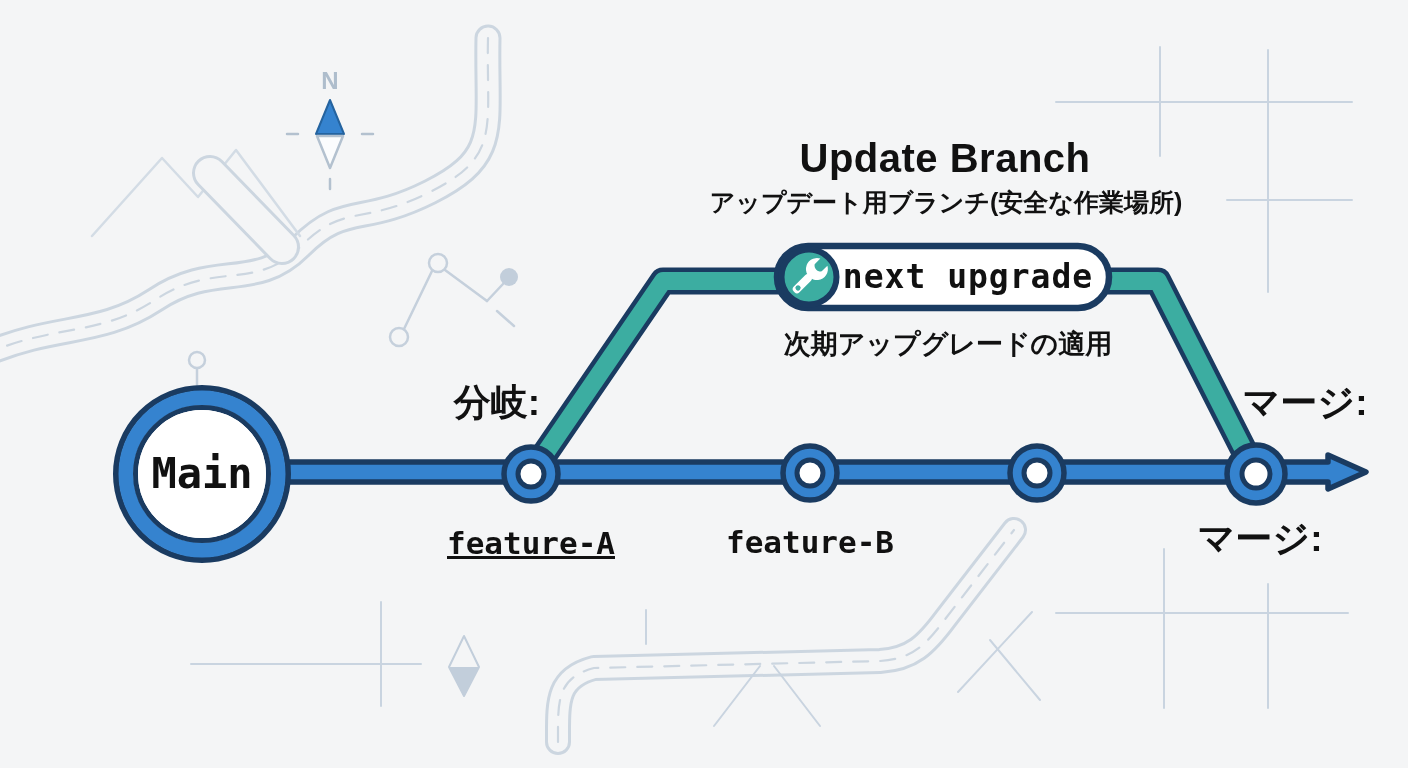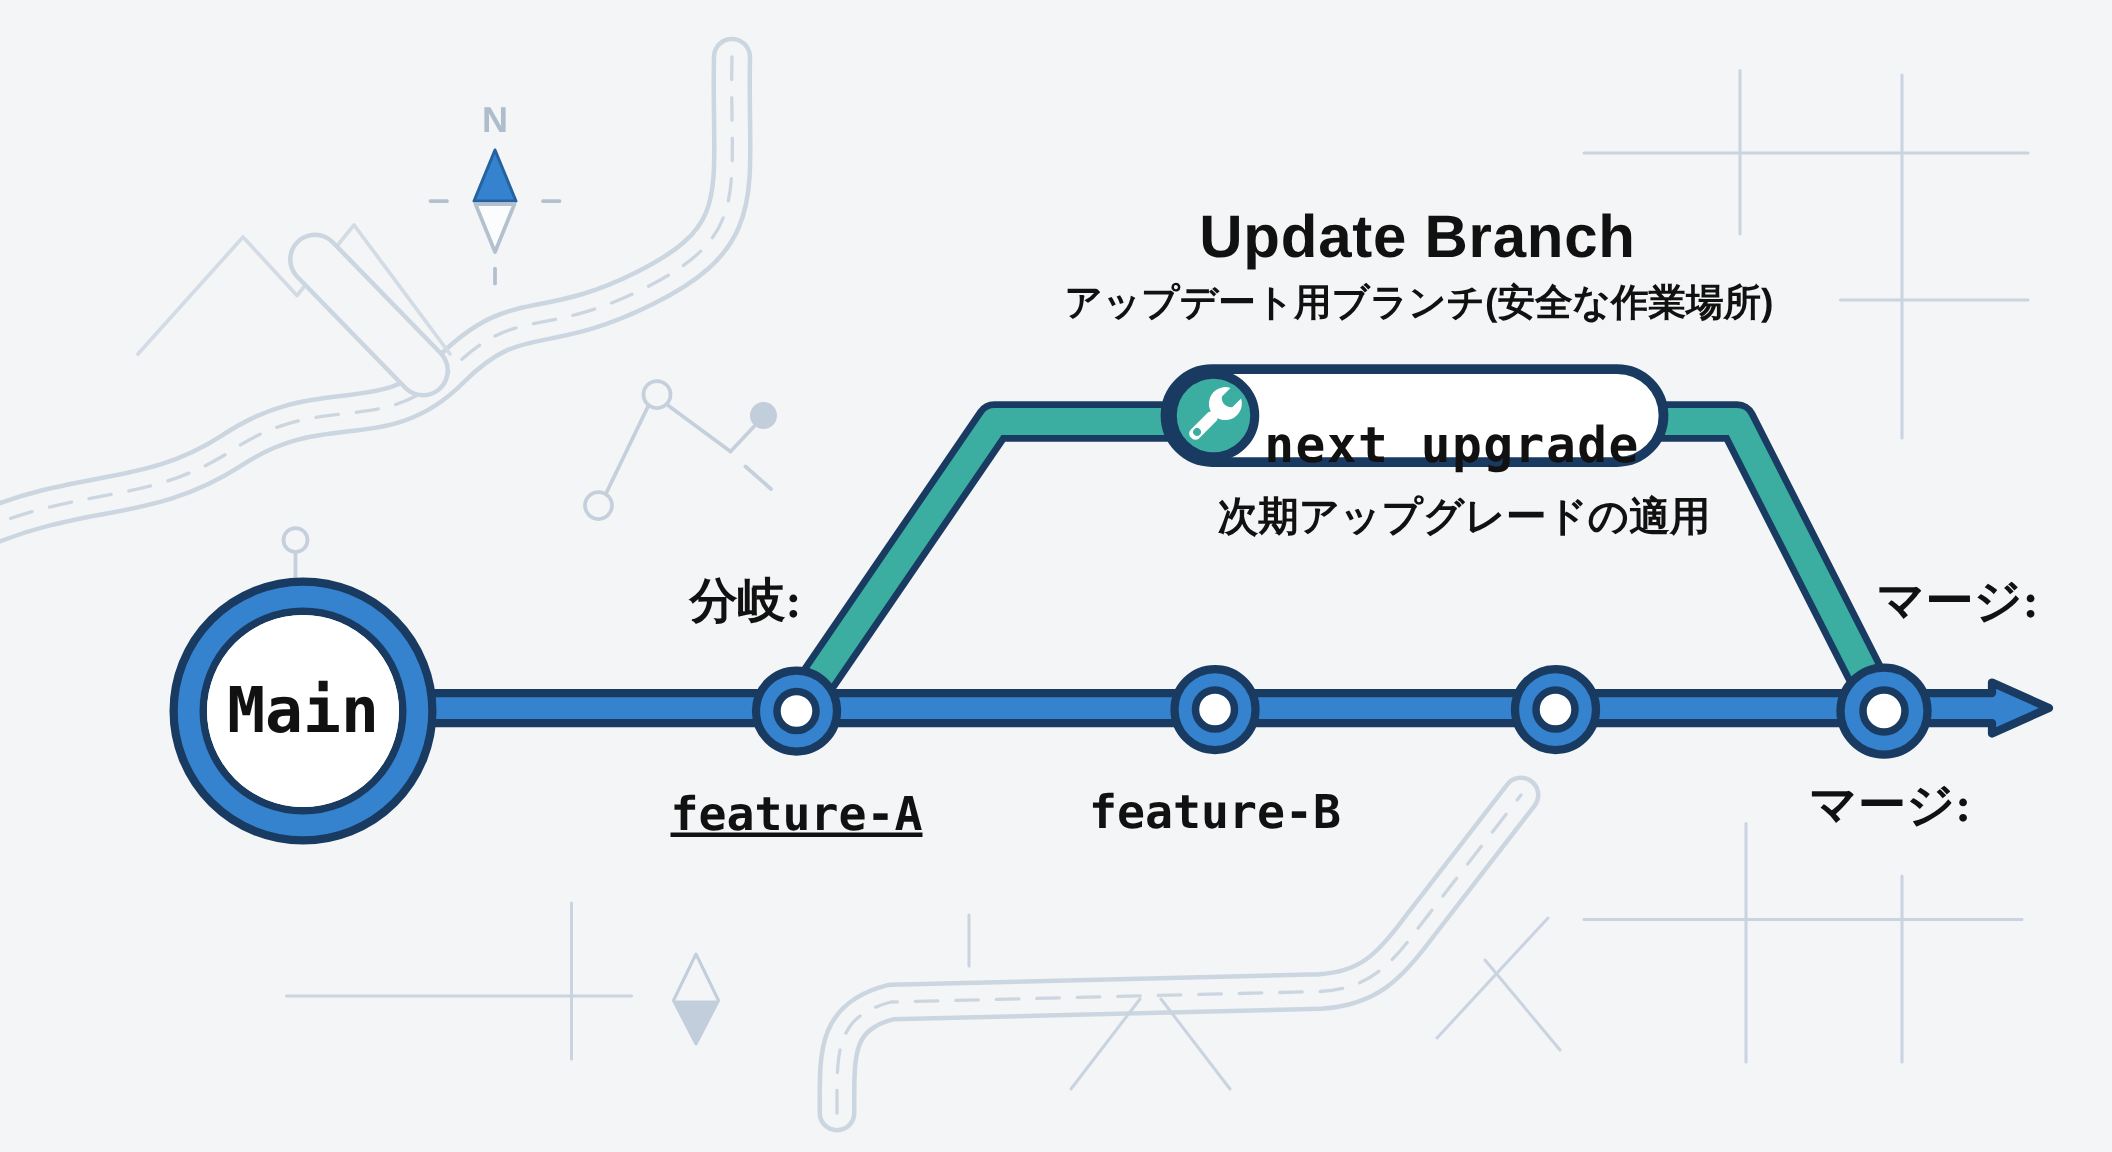--- a/index.html
+++ b/index.html
@@ -17,23 +17,23 @@
     transform:translateX(-50%);
     white-space:nowrap;
     line-height:1.1;
     user-select:none;
   }
   .jp{font-weight:800;}
   .mono{font-family:"DejaVu Sans Mono","Liberation Mono",monospace;font-weight:bold;}
   .title{font-size:40px;font-weight:800;letter-spacing:.5px;}
   .subtitle{font-size:25px;}
   .caption{font-size:27px;}
-  .note{font-size:32px;font-family:Liberation Serif, serif;}
+  .note{font-size:37px;}
   .station-name{font-size:31px;}
-  .pill-text{font-size:33px;letter-spacing:1px;margin-top:20px;}
+  .pill-text{font-size:33px;letter-spacing:1px;}
   .main-text{font-size:42px;}
   .compass-n{font-size:24px;font-weight:bold;color:#aebdcc;}
   .mc{font-size:28px;}
 </style>
 </head>
 <body>
 
 <div class="canvas">
 
   <svg width="1408" height="768" viewBox="0 0 1408 768">
@@ -155,21 +155,21 @@
       <circle cx="202" cy="474" r="76" fill="none" stroke="#3583cf" stroke-width="15"></circle>
       <circle cx="202" cy="474" r="66.5" fill="none" stroke="#1a3b61" stroke-width="5"></circle>
       <circle cx="202" cy="474" r="64" fill="#ffffff"></circle>
     </g>
   </svg>
 
   <div class="lbl title" style="left:945px; top:136px;">Update Branch</div>
   <div class="lbl jp subtitle" style="left:946px; top:189px;">アップデート用ブランチ(安全な作業場所)</div>
 
   <div class="lbl mono pill-text" style="left:968px; top:259px;">next upgrade</div>
-  <div class="lbl jp caption" style="left:976px; top:330px;">次期アップグレードの適用</div>
+  <div class="lbl jp caption" style="left:948px; top:330px;">次期アップグレードの適用</div>
 
   <div class="lbl jp note" style="left:497px; top:383px;">分岐:</div>
   <div class="lbl jp note" style="left:1305px;top:383px;">マージ:</div>
   <div class="lbl jp note" style="left:1260px;top:519px;">マージ:</div>
 
   <div class="lbl mono main-text" style="left:202px; top:451px;">Main</div>
 
   <div class="lbl mono station-name" style="left:531px; top:526px;text-decoration:underline;">feature-A</div>
   <div class="lbl mono station-name" style="left:810px; top:525px;">feature-B</div>
 

